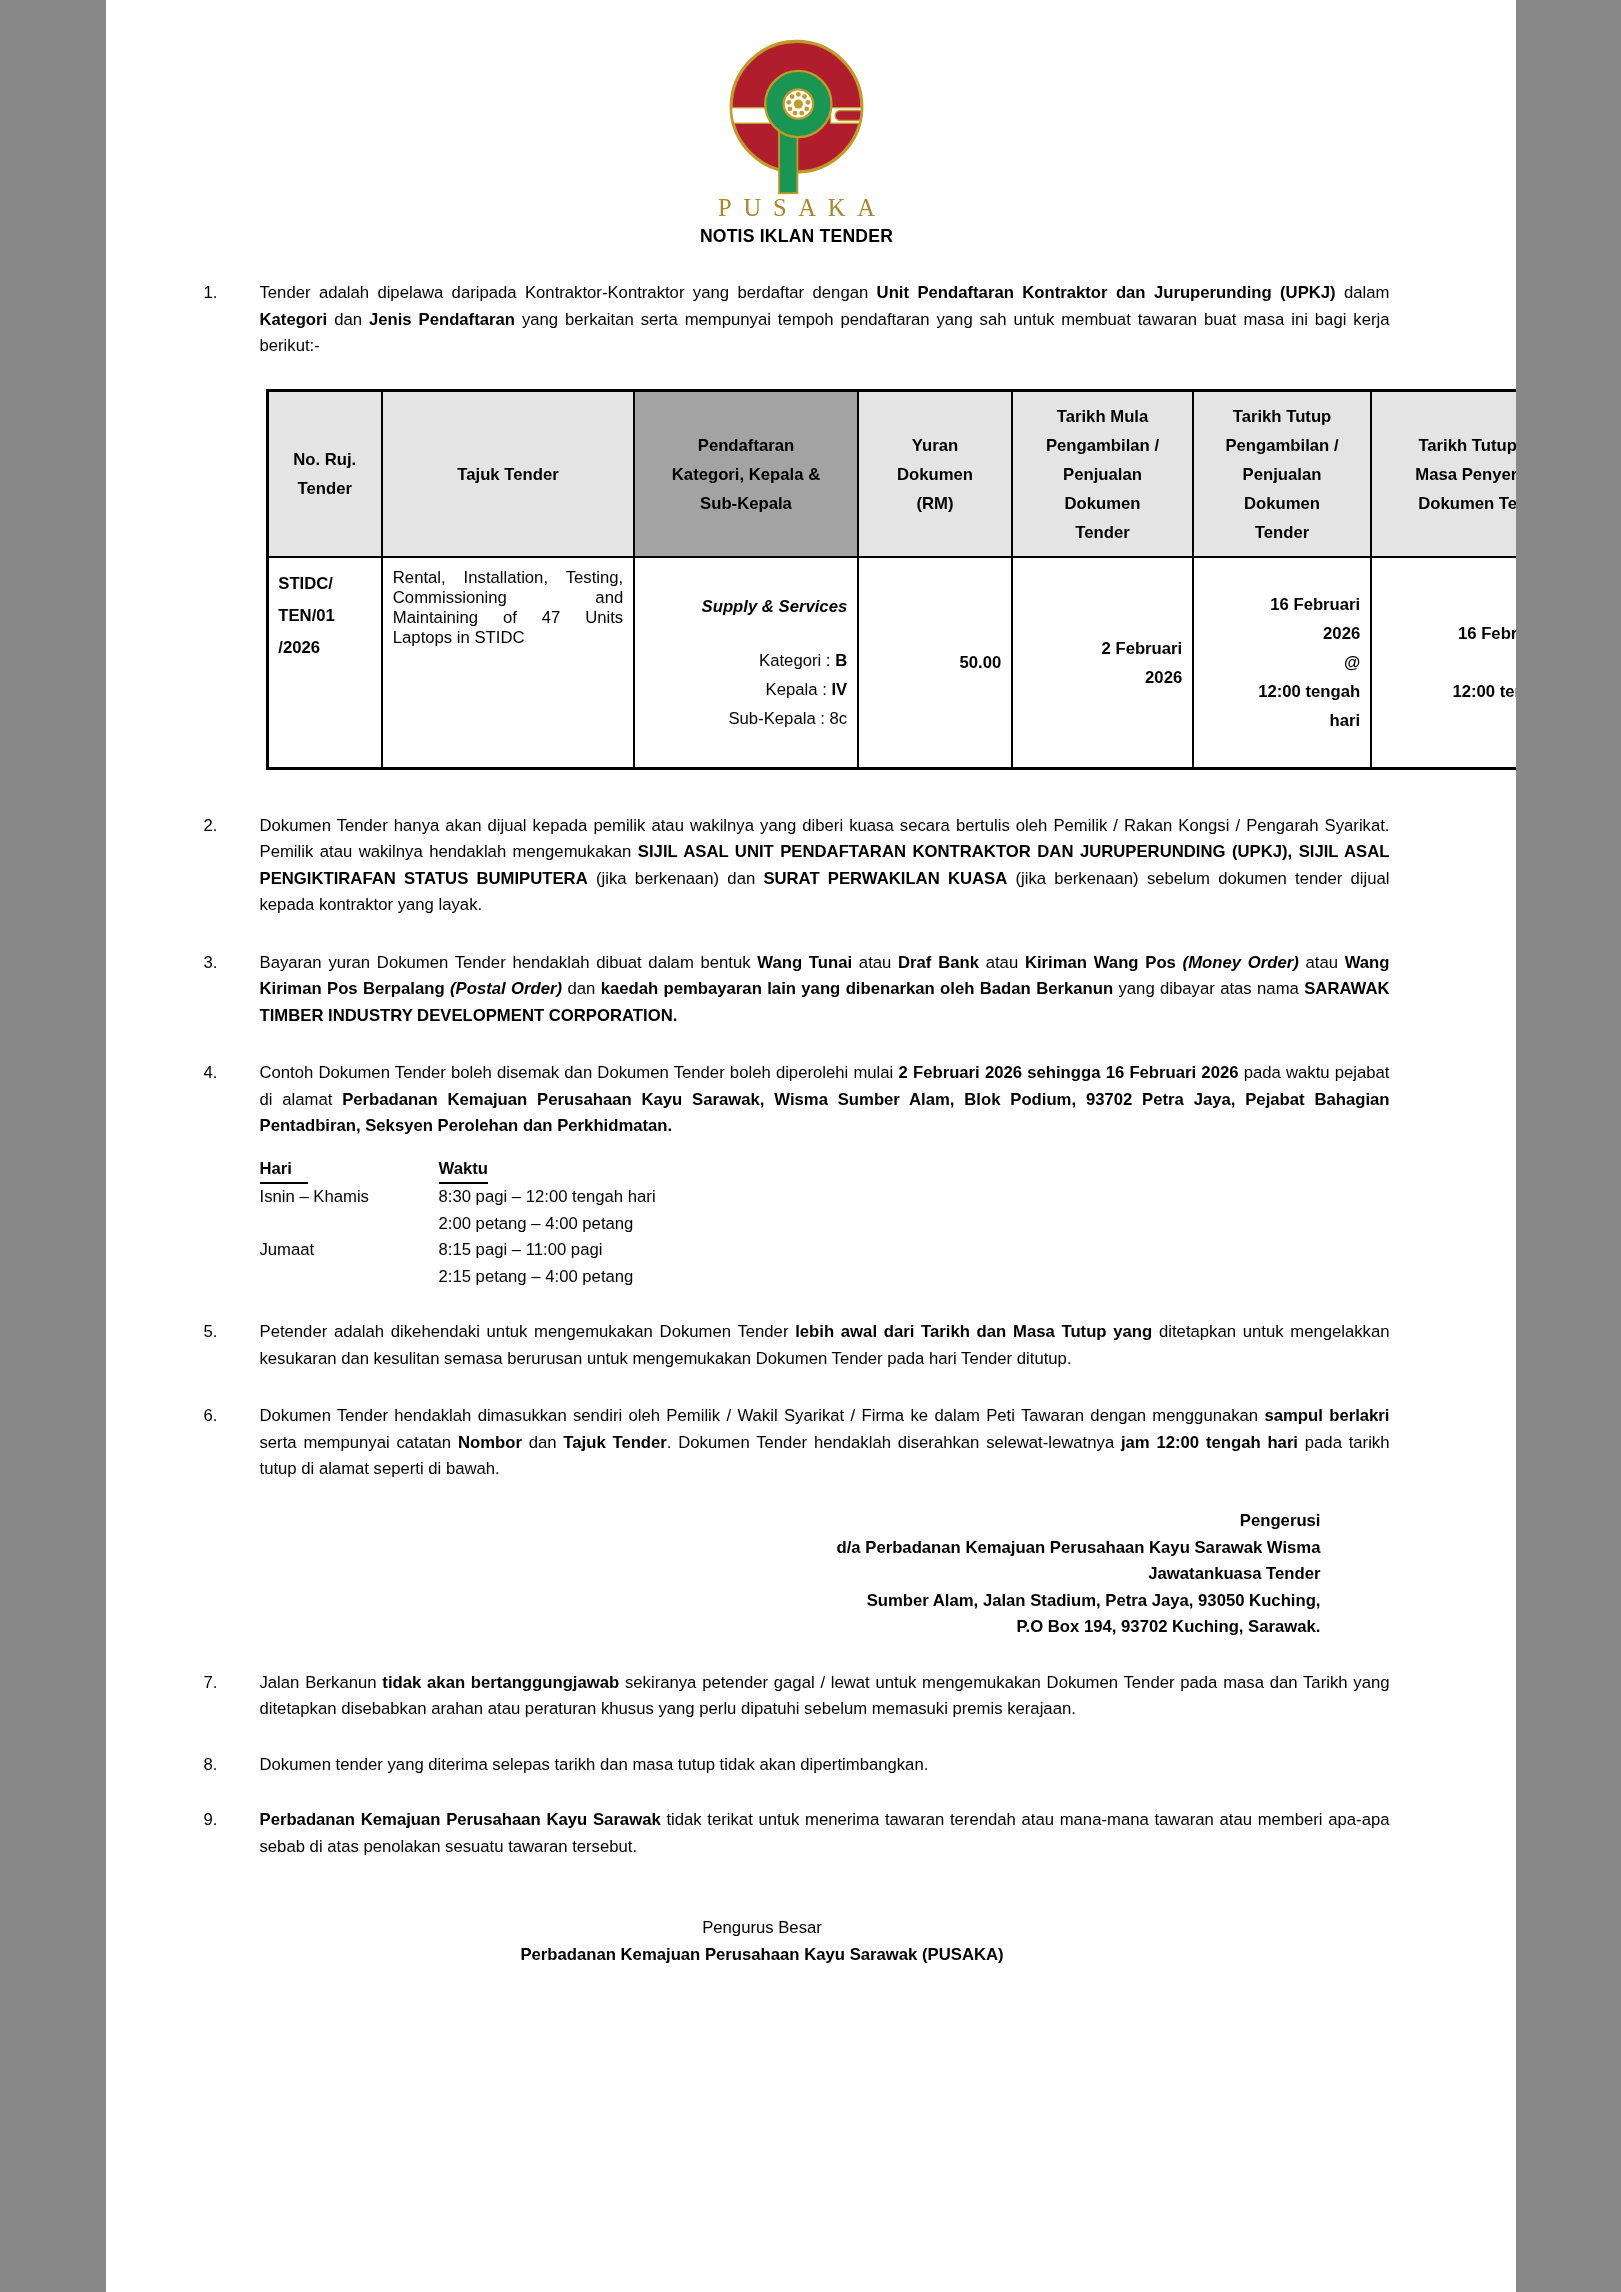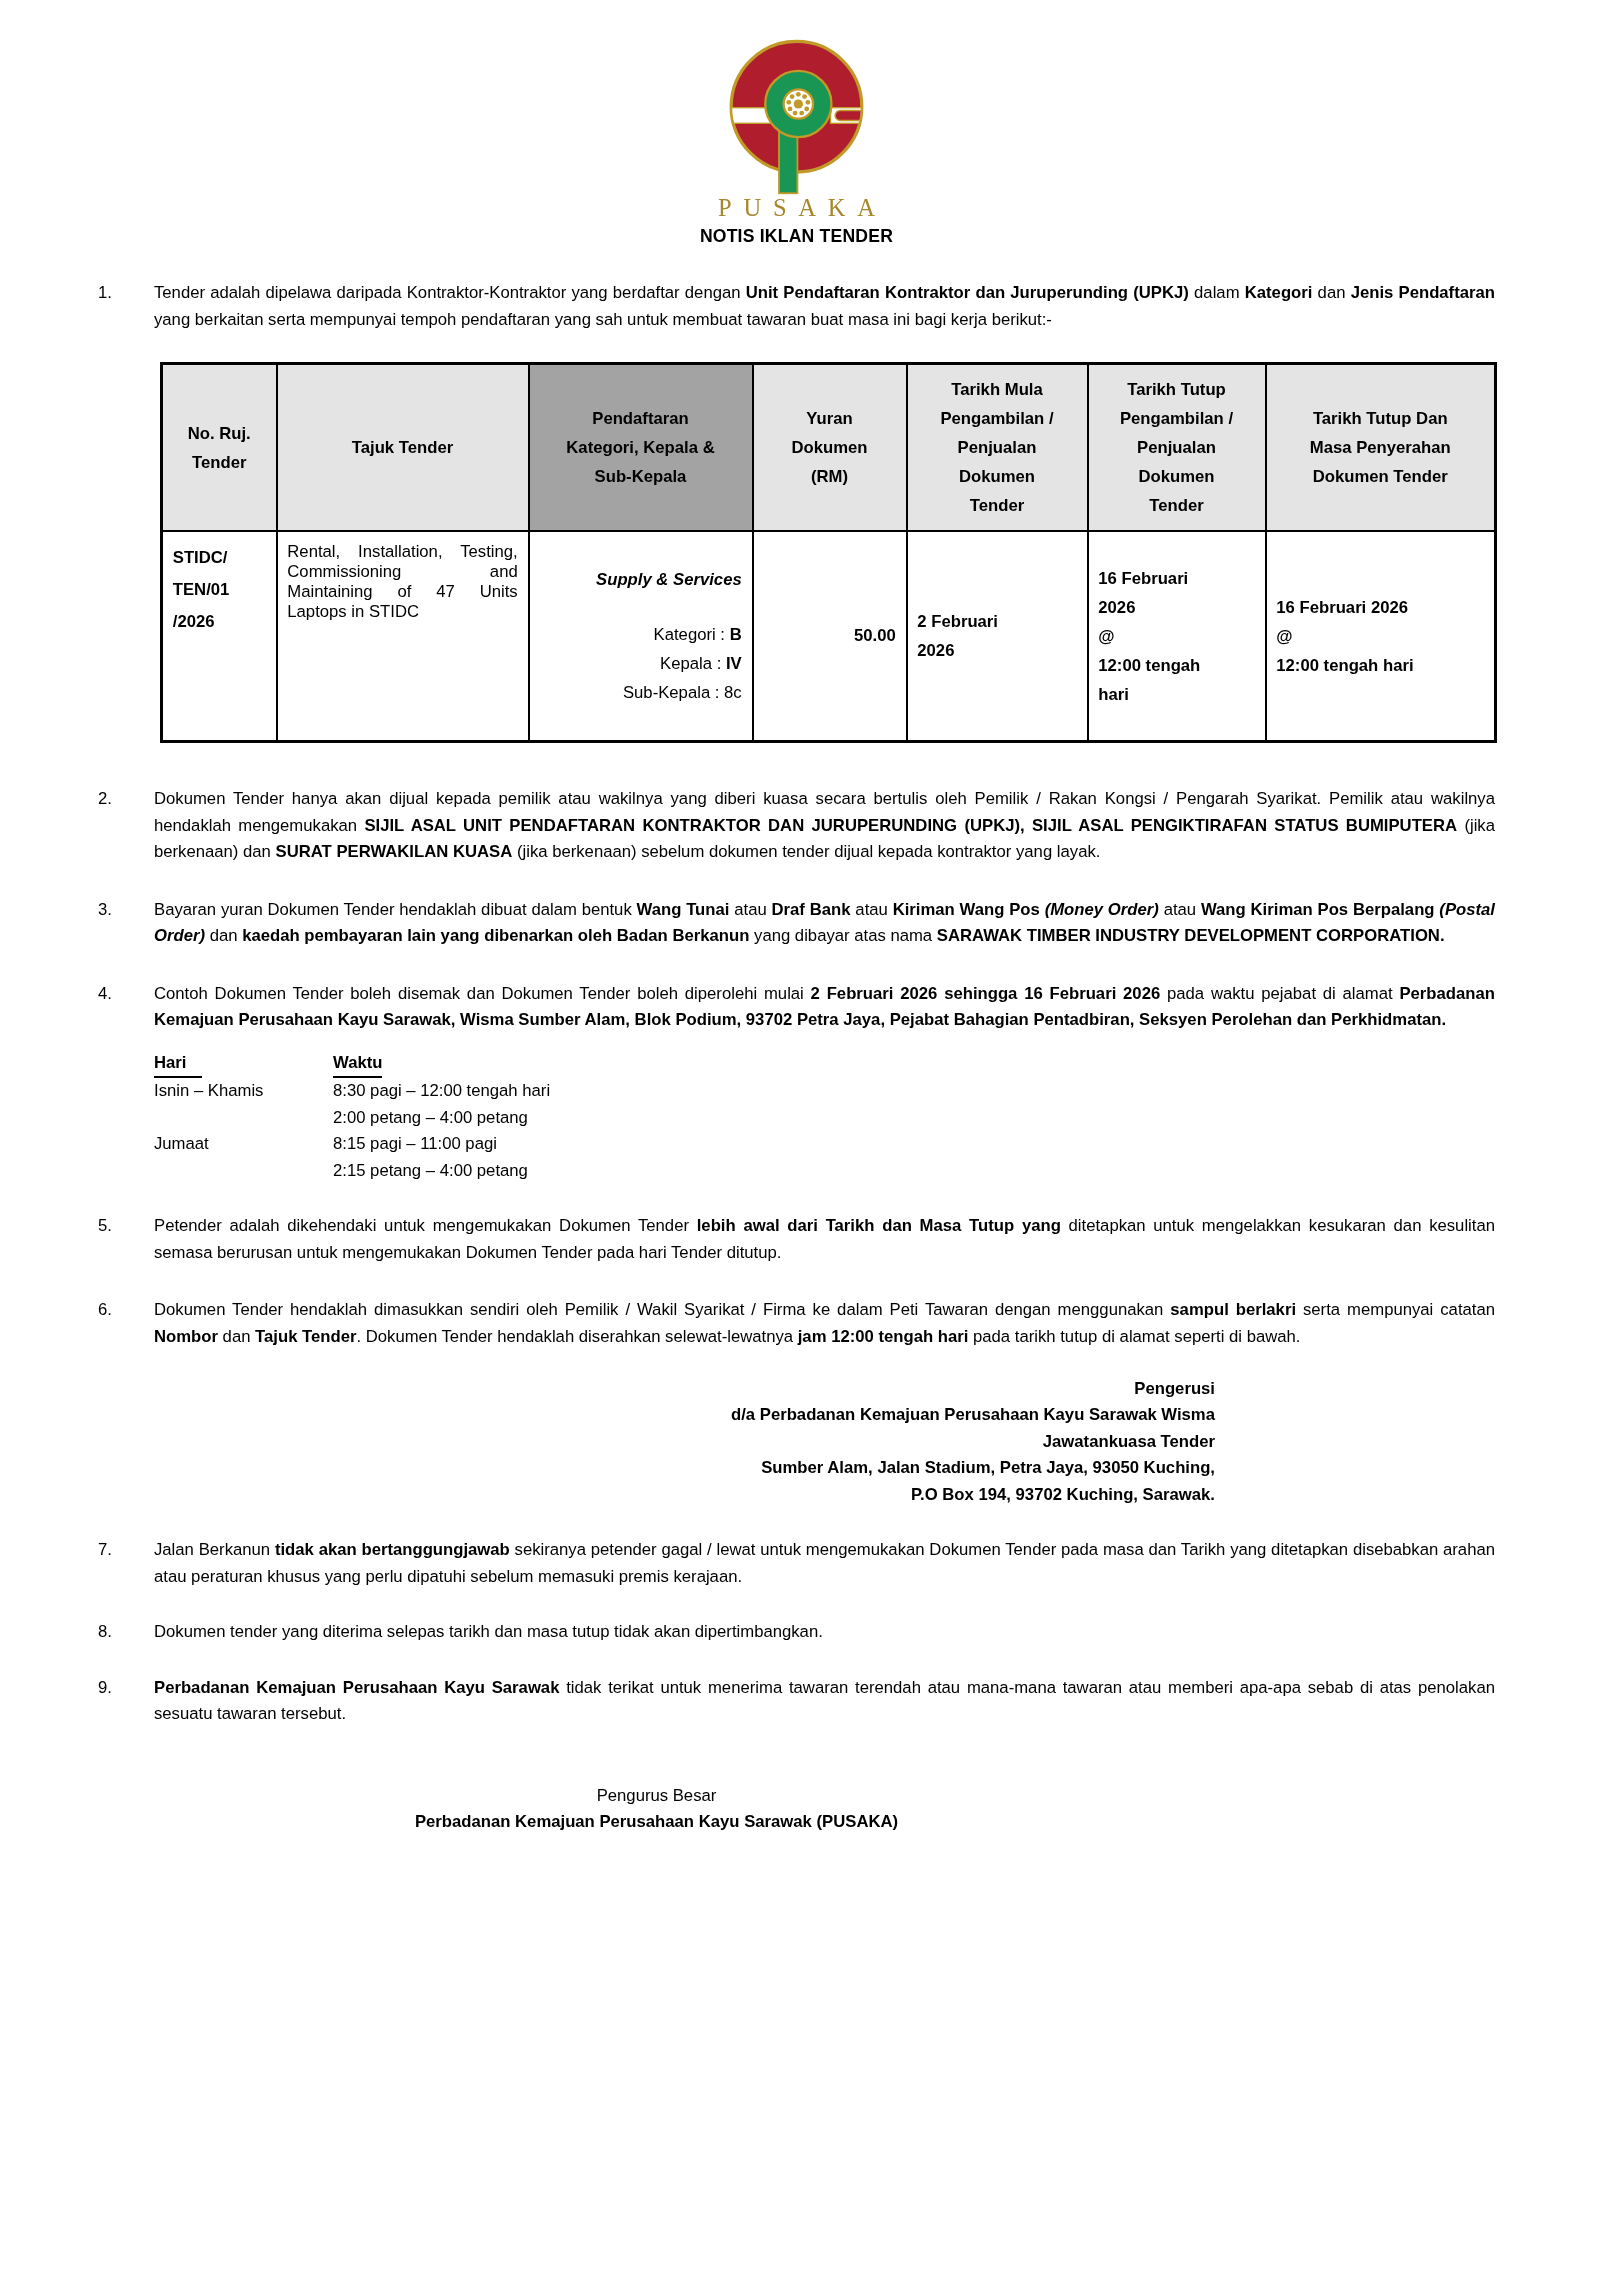--- a/index.html
+++ b/index.html
@@ -1,17 +1,17 @@
 <!DOCTYPE html>
 <html><head>
 <meta charset="utf-8">
 <style>
   html,body{margin:0;padding:0;background:#888;}
   .page{
-    width:1621px;height:2293px;background:#ffffff;margin:0 auto;
+    width:1410px;height:2293px;background:#ffffff;margin:0 auto;
     font-family:"Liberation Sans",sans-serif;font-size:16.7px;color:#000;
     box-sizing:border-box;padding:35px 126px 0 98px;position:relative;overflow:hidden;
   }
   
   .masthead{text-align:center;}
   .brand{
     font-family:"Liberation Serif",serif;font-size:24.5px;letter-spacing:11.8px;
     padding-left:11.8px;color:#A6872B;margin-top:-29px;line-height:25.5px;
   }
   .doc-title{font-weight:bold;font-size:17.6px;margin-top:5.9px;letter-spacing:0.2px;}
@@ -26,21 +26,21 @@
   table.tender th{
     font-weight:bold;text-align:center;vertical-align:middle;
     white-space:pre-line;line-height:29px;height:167px;padding:3.9px 5.9px;
   }
   table.tender td{height:211px;padding:9.8px 9.8px;}
   td.c-ref{vertical-align:top;font-weight:bold;white-space:pre-line;line-height:32px;padding-left:11.8px;}
   td.c-title{vertical-align:top;text-align:justify;line-height:20px;padding:9.8px 12.7px;}
   td.c-reg{vertical-align:middle;line-height:29px;padding-left:14.7px;text-align:right;}
   td.c-reg .reg-type{margin-bottom:25.5px;}
   td.c-fee{vertical-align:middle;text-align:right;font-weight:bold;margin-left:8px;}
-  td.c-date{vertical-align:middle;text-align:left;font-weight:bold;white-space:pre-line;line-height:29px;}
+  td.c-date{vertical-align:middle;text-align:right;font-weight:bold;white-space:pre-line;line-height:29px;}
   
   .schedule{margin:15.7px 0 0 56px;display:grid;grid-template-columns:179px auto;line-height:26.5px;}
   .sch-head{font-weight:bold;}
   .sch-head .ul{border-bottom:2px solid #000;display:inline-block;}
   .sch-head .ul.pad{padding-right:15.7px;}
   
   .center-block{width:1117px;text-align:center;line-height:26.5px;}
   .address{margin-top:25.5px;font-weight:bold;text-align:right;}
   .closing{margin-top:55px;}
   .closing .bold{font-weight:bold;}

